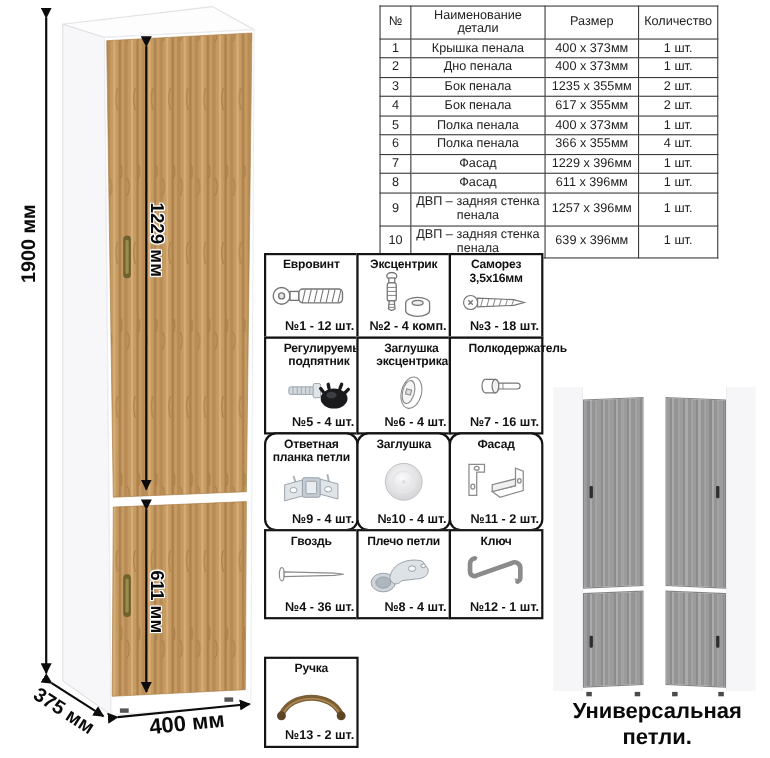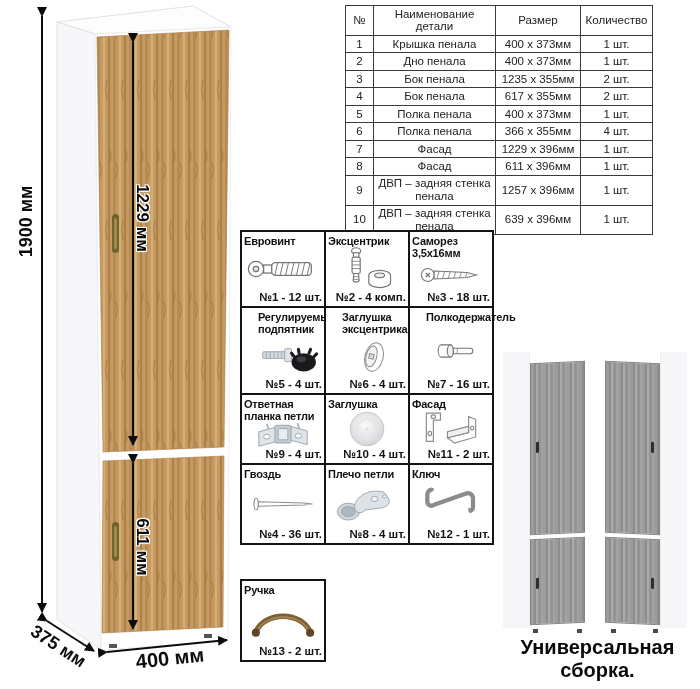--- a/index.html
+++ b/index.html
@@ -26,22 +26,22 @@
   .parts-table td.nm{text-align:center;}
   .parts-table tr{height:17.5px;}
 
   
   .hw-grid{position:absolute;left:240px;top:230px;}
   .hw-row{display:flex;}
   .hw-row + .hw-row{margin-top:-2px;}
   .hw-cell{width:86px;box-sizing:border-box;border:2px solid #141414;background:#fff;
     display:flex;flex-direction:column;padding:3px 2px 2px 2px;}
   .hw-cell + .hw-cell{margin-left:-2px;}
-  .r1{height:78px;} .r2{height:89px;padding-left:16px;} .r3{height:72px;} .r4{height:82px;} .r5{height:83px;margin-top:36px;}
-  .hw-title{font-weight:bold;font-size:11px;letter-spacing:-0.2px;text-align:left;line-height:1.12;color:#111;}
+  .r1{height:78px;} .r2{height:89px;padding-left:16px;} .r3{height:90px;border-radius:11px;} .r4{height:82px;} .r5{height:83px;margin-top:36px;}
+  .hw-title{font-weight:bold;font-size:11px;letter-spacing:-0.2px;text-align:center;line-height:1.12;color:#111;}
   .hw-icon{flex:1;display:flex;align-items:center;justify-content:center;overflow:hidden;}
   .hw-qty{font-weight:bold;font-size:11.5px;text-align:right;color:#111;padding-bottom:1px;}
 
   
   .assembly{position:absolute;left:495px;top:346px;width:205px;height:330px;}
   .gcab{position:absolute;width:84px;height:290px;background:#fff;top:6px;}
   .gcab-left{left:8px;}
   .gcab-right{left:108px;}
   .gcab .side{position:absolute;top:0;bottom:14px;width:26px;background:#f6f6f8;}
   .gcab-left .side{left:0;border-right:1px solid #ececef;}
@@ -422,16 +422,16 @@
           <div class="ghandle h-top"></div>
         </div>
         <div class="gwood gdoor-bottom">
           <div class="ghandle h-bot"></div>
         </div>
       </div>
       <div class="gfoot" style="left:8px;"></div>
       <div class="gfoot" style="left:50px;"></div>
     </div>
 
-    <div class="assembly-caption">Универсальная сборка.</div>
+    <div class="assembly-caption">Универсальная петли.</div>
   </div>
 
 </div>
 
 </body></html>

